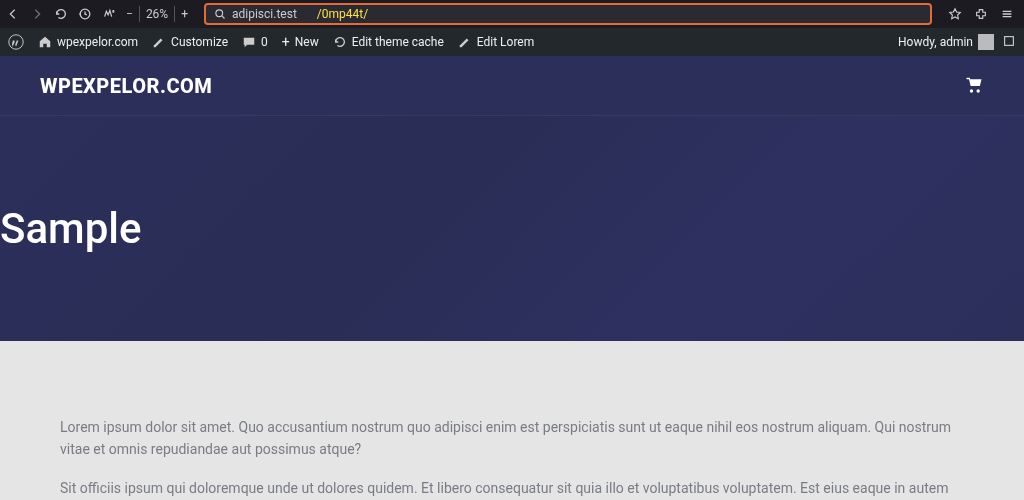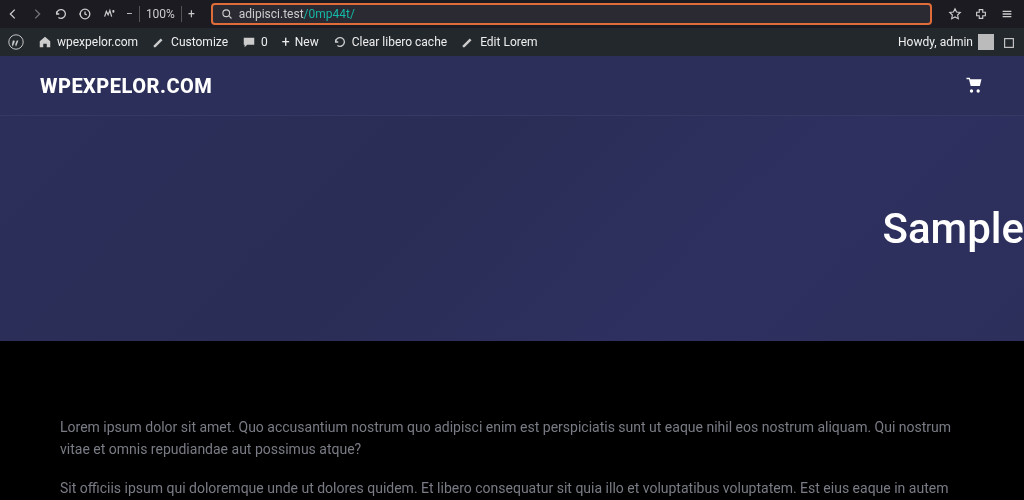--- a/index.html
+++ b/index.html
@@ -5,37 +5,37 @@
   * { margin: 0; padding: 0; box-sizing: border-box; }
   body { width: 1024px; height: 500px; font-family: -apple-system, BlinkMacSystemFont, "Segoe UI", Roboto, sans-serif; background: #1c1b22; overflow: hidden; }
   
   .browser-toolbar { height: 28px; background: #1c1b22; display: flex; align-items: center; padding: 0 6px; gap: 10px; color: #ccc; font-size: 12px; }
   .browser-toolbar .nav-group { display: flex; align-items: center; gap: 10px; }
   .browser-toolbar .icon-btn { color: #ccc; cursor: pointer; display: flex; align-items: center; }
   .browser-toolbar .zoom { display: flex; align-items: center; gap: 6px; }
   .browser-toolbar .divider { width: 1px; height: 16px; background: #555; }
   .url-bar { flex: 1; height: 22px; background: #2b2a33; border-radius: 4px; display: flex; align-items: center; padding: 0 8px; gap: 6px; color: #ccc; margin: 0 6px; border: 2px solid #e06c3a; }
   .url-bar .url-text { font-size: 12px; }
-  .url-bar .url-path { color: #14b8a6; }
+  .url-bar .url-path { color: #fde047; margin-left: 20px; }
   .right-icons { display: flex; align-items: center; gap: 12px; padding-right: 4px; }
   
   .wp-adminbar { height: 28px; background: #23282d; display: flex; align-items: center; color: #eee; font-size: 12px; padding: 0 8px; justify-content: space-between; }
   .wp-adminbar .left { display: flex; align-items: center; gap: 14px; }
   .wp-adminbar .item { display: flex; align-items: center; gap: 5px; cursor: pointer; }
-  .wp-adminbar .right { display: flex; align-items: flex-end; gap: 8px; }
+  .wp-adminbar .right { display: flex; align-items: flex-start; gap: 8px; }
   .wp-adminbar .avatar { width: 16px; height: 16px; background: #bbb; }
   
   .site-header { height: 60px; background: #2c2f5a; display: flex; align-items: center; justify-content: space-between; padding: 0 40px; border-bottom: 1px solid rgba(255,255,255,0.05); }
   .site-title { color: #fff; font-size: 20px; font-weight: 800; letter-spacing: 0.5px; }
   .cart-icon { color: #fff; }
   
-  .hero { height: 225px; background: linear-gradient(135deg, #2c2f5a 0%, #2a2d55 40%, #2e3160 70%, #2c2f5a 100%); display: flex; align-items: center; justify-content: flex-end; }
+  .hero { height: 225px; background: linear-gradient(135deg, #2c2f5a 0%, #2a2d55 40%, #2e3160 70%, #2c2f5a 100%); display: flex; align-items: center; justify-content: flex-start; }
   .hero-title { color: #fff; font-size: 42px; font-weight: 500; }
   
-  .content { background: #000000; padding: 75px 60px 8px 60px; height: 159px; }
+  .content { background: #e5e5e5; padding: 75px 60px 8px 60px; height: 159px; }
   .content p { color: #7a7c85; font-size: 14px; line-height: 1.6; margin-bottom: 16px; }
   
   svg { display: block; }
 </style>
 </head>
 <body>
 
 <div class="browser-toolbar">
   <div class="nav-group">
     <span class="icon-btn">
@@ -64,21 +64,21 @@
   </span>
   <span class="icon-btn">
     <svg width="14" height="14" viewBox="0 0 16 16" fill="none" stroke="currentColor" stroke-width="1.4">
         <path d="M3 11l2-6 2 4 2-5 2 7"></path>
         <path d="M12 4l2 2M14 4l-2 2"></path>
       </svg>
   </span>
   <div class="zoom">
     <span class="icon-btn">−</span>
     <span class="divider"></span>
-    <span>100%</span>
+    <span>26%</span>
     <span class="divider"></span>
     <span class="icon-btn">+</span>
   </div>
   <div class="url-bar">
     <span>
       <svg width="12" height="12" viewBox="0 0 16 16" fill="none" stroke="currentColor" stroke-width="1.5">
           <circle cx="7" cy="7" r="4.5"></circle>
           <path d="M11 11l3 3"></path>
         </svg>
     </span>
@@ -131,21 +131,21 @@
     </span>
     <span class="item">
       <span style="font-size:14px">+</span>
       <span>New</span>
     </span>
     <span class="item">
       <svg width="14" height="14" viewBox="0 0 16 16" fill="none" stroke="#ccc" stroke-width="1.5">
           <path d="M3 8a5 5 0 1 1 2 4"></path>
           <path d="M3 5v3h3"></path>
         </svg>
-      <span>Clear libero cache</span>
+      <span>Edit theme cache</span>
     </span>
     <span class="item">
       <svg width="14" height="14" viewBox="0 0 16 16" fill="#ccc">
           <path d="M2 12l8-8 2 2-8 8H2z"></path>
         </svg>
       <span>Edit Lorem</span>
     </span>
   </div>
   <div class="right">
     <span class="item">

